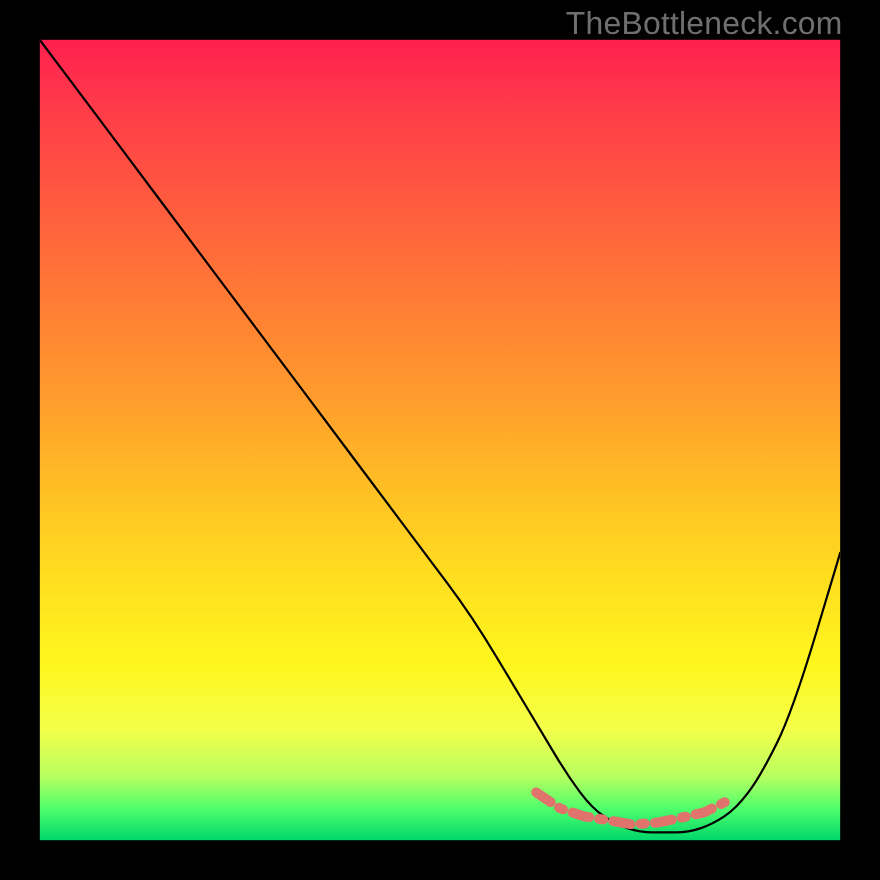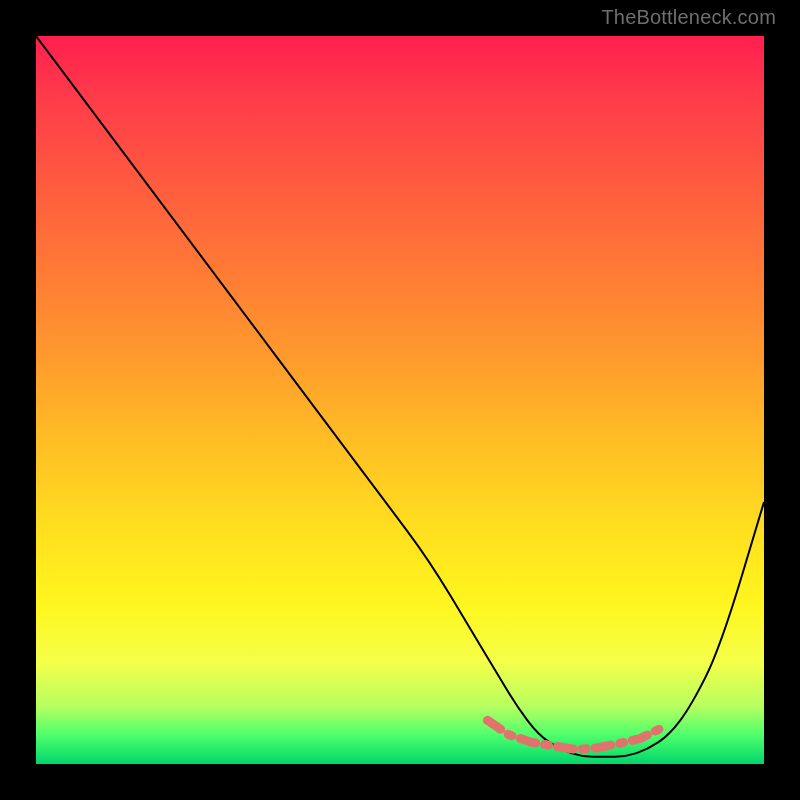--- a/index.html
+++ b/index.html
@@ -39,23 +39,23 @@
     );
   }
   .curve {
     position: absolute;
     left: 0; top: 0;
     width: 100%; height: 100%;
   }
   .watermark {
     position: absolute;
     top: 6px;
-    right: 24px;
+    right: 34px;
     color: #6f6f6f;
-    font-size: 20px;
+    font-size: 29px;
     font-weight: 500;
     letter-spacing: 0.2px;
   }
 </style>
 </head>
 <body>
 
 <div class="canvas">
 
   <div class="watermark">TheBottleneck.com</div>

